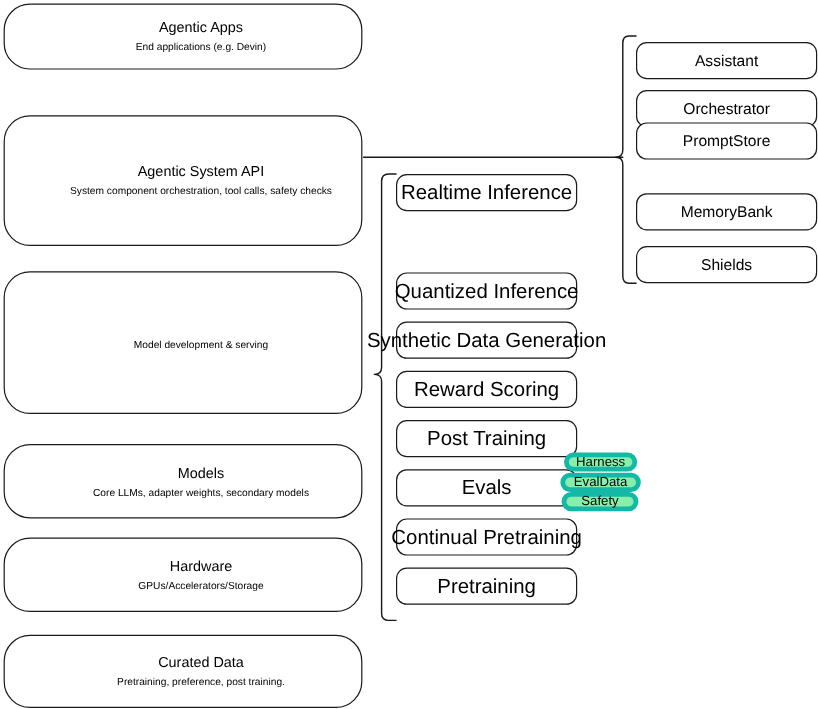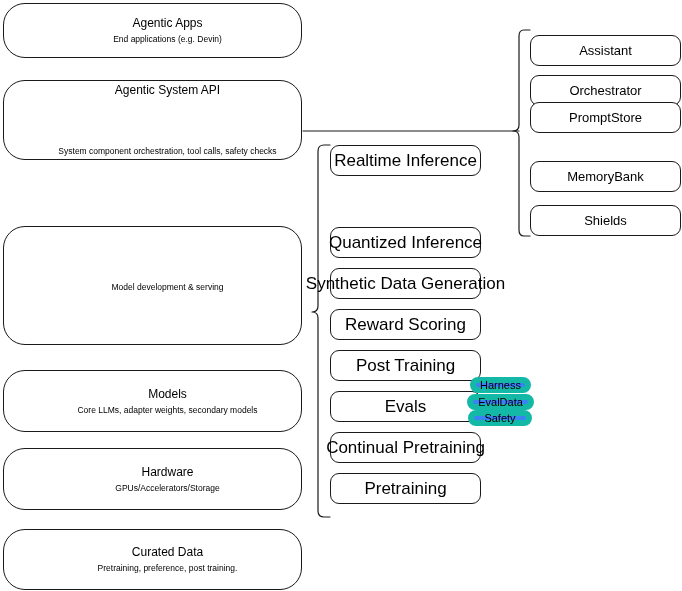--- a/index.html
+++ b/index.html
@@ -70,22 +70,22 @@
   .right-node {
     left: 530px;
     width: 151px;
     height: 31px;
     border-radius: 9px;
   }
   .right-node .title { font-size: 13px; }
   .badge {
     position: absolute;
     box-sizing: border-box;
-    border: 6px solid #14b8a6;
-    background: #3b82f6;
+    border: 4px solid #14b8a6;
+    background: #86efac;
     border-radius: 999px;
     height: 16px;
     display: flex;
     align-items: center;
     justify-content: center;
     font-size: 11px;
     line-height: 14px;
     white-space: nowrap;
     z-index: 5;
   }
@@ -104,21 +104,21 @@
 
       <path d="M 330 145 L 324 145 Q 318 145 318 151 L 318 306 Q 318 312 312 312 Q 318 312 318 318 L 318 511 Q 318 517 324 517 L 330 517"></path>
     </g>
   </svg>
 
   <div class="node layer-node" style="top:3px; height:55px;">
     <div class="title">Agentic Apps</div>
     <div class="subtitle">End applications (e.g. Devin)</div>
   </div>
 
-  <div class="node layer-node" style="top:80px; height:80px;justify-content:space-between;">
+  <div class="node layer-node" style="top:96px; height:109px;">
     <div class="title">Agentic System API</div>
     <div class="subtitle">System component orchestration, tool calls, safety checks</div>
   </div>
 
   <div class="node layer-node" style="top:226px; height:119px;">
     <div class="subtitle">Model development &amp; serving</div>
   </div>
 
   <div class="node layer-node" style="top:370px; height:62px;">
     <div class="title">Models</div>

